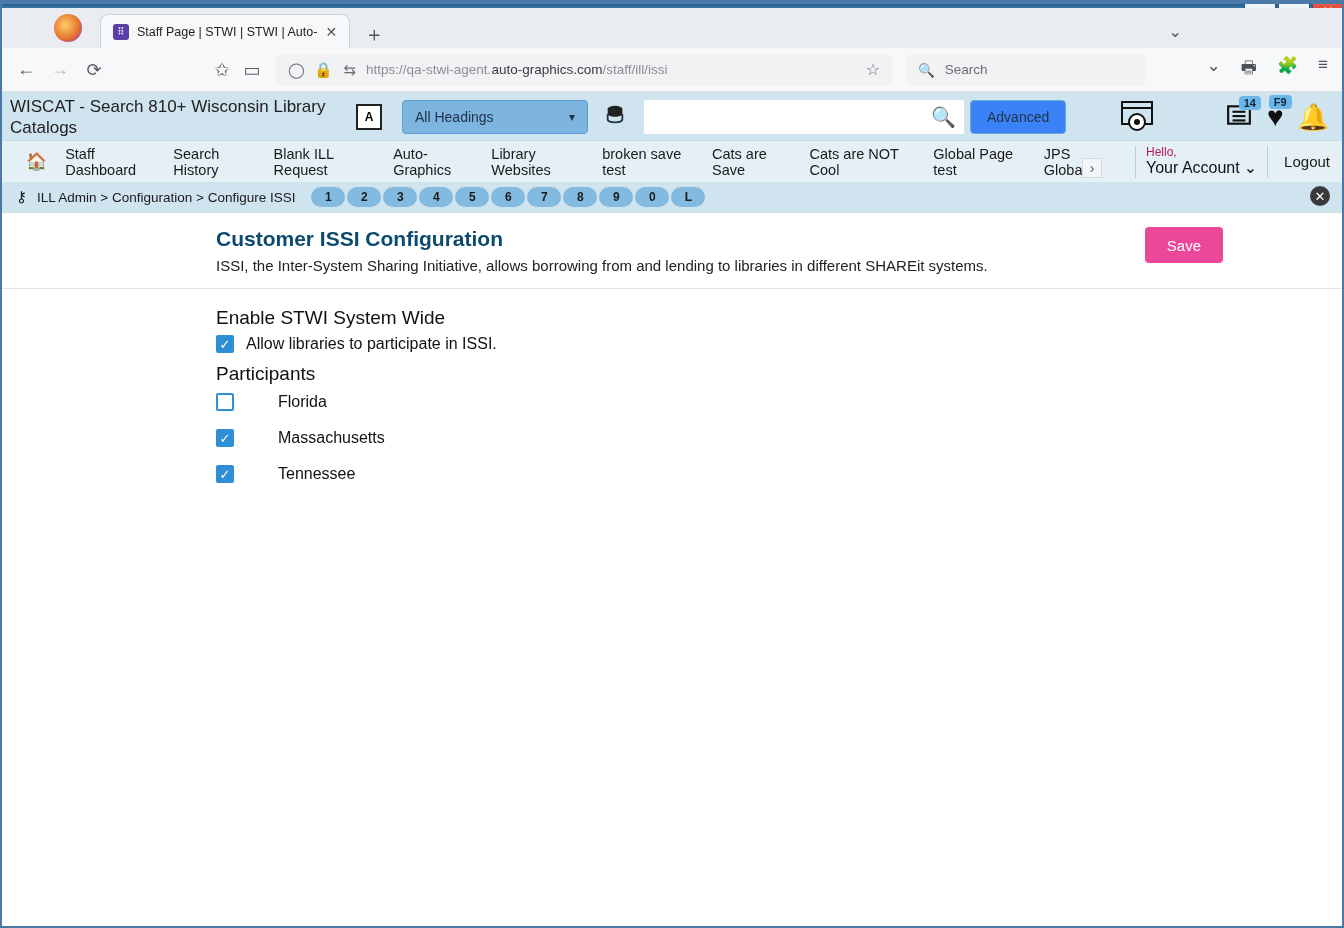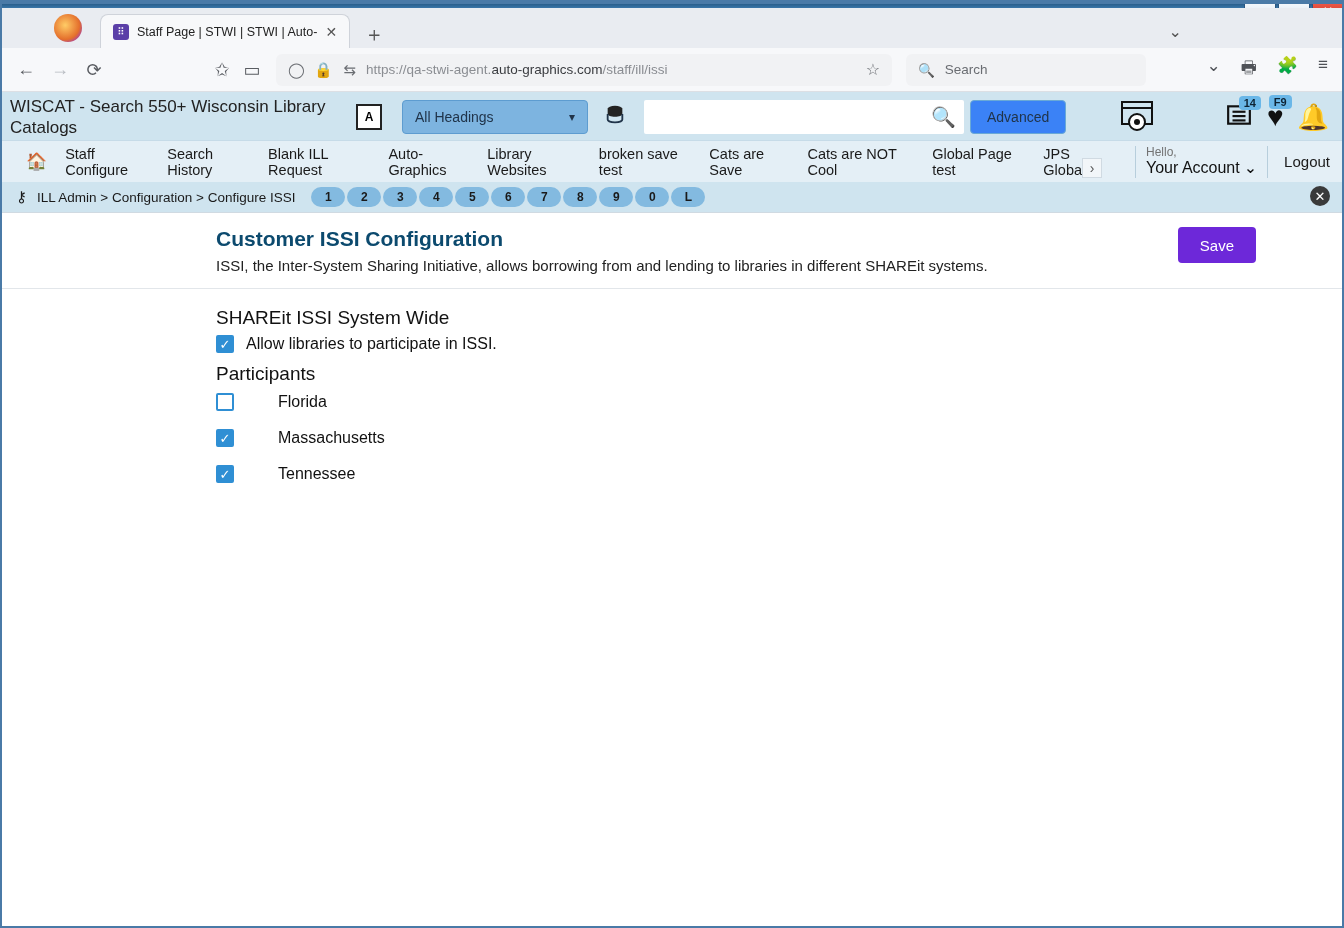--- a/index.html
+++ b/index.html
@@ -53,39 +53,39 @@
   .list-badge{ position:relative;}
   .list-badge .cnt, .heart-badge .cnt{ position:absolute; top:-6px; right:-8px; background:#6ab7e8; color:#0d2334; font-size:11px; font-weight:700; border-radius:4px; padding:1px 5px;}
   .heart{ font-size:28px; color:#111;}
   .bell{ font-size:26px; color:#444;}
 
   .nav2{ height:42px; display:flex; align-items:center; padding:0 12px 0 24px; background:#e4eff6; font-size:14.5px; color:#1a1a1a; position:relative; border-top:1px solid #c6dbe8;}
   .nav2 .home{ font-size:17px; margin-right:18px;}
   .nav2 .lnk{ margin-right:20px; cursor:pointer;}
   .nav2 .overflow-caret{ position:absolute; right:240px; bottom:4px; background:#f2f6f9; width:20px;height:20px; display:flex;align-items:center;justify-content:center; font-size:14px; color:#555; border:1px solid #d0dae2; }
   .nav2 .sep{ width:1px; height:32px; background:#b7cedc; margin:0 10px;}
-  .hello{ font-size:12px; color:#737373;}
+  .hello{ font-size:12px; color:#be185d;}
   .acct{ font-size:16px; color:#111; display:flex; align-items:center; gap:4px;}
   .logout{ font-size:15px; color:#1a1a1a; margin-left:6px;}
   .nav2-left{ display:flex; align-items:center; overflow:hidden; flex:1; min-width:0;}
 
   
   .bc-bar{ height:30px; background:#cfe4ef; display:flex; align-items:center; padding:0 14px; font-size:13.5px; color:#1a1a1a; position:relative;}
   .bc-bar .key{ font-size:15px; margin-right:10px;}
   .pager{ display:flex; gap:2px; margin-left:16px;}
   .pg{ width:34px; height:20px; border-radius:10px; background:#83bae0; display:flex; align-items:center; justify-content:center; font-size:12px; font-weight:700; color:#1a1a1a;}
   .bc-close{ position:absolute; right:12px; top:4px; width:20px;height:20px;border-radius:50%;background:#3a3a3a;color:#fff;display:flex;align-items:center;justify-content:center;font-size:13px;}
 
   
   .content{ background:#fff; padding:14px 0 0 0; border-top:1px solid #d0dae2;}
   .inner{ padding:0 0 0 214px; width:100%;}
   .titlebar-row{ display:flex; align-items:flex-start;}
   h2{ font-size:21px; font-weight:700; color:#0c4a6e; margin-bottom:6px;}
   .sub{ font-size:15px; color:#222; max-width:780px;}
-  .save-btn{ margin-left:auto; margin-right:86px; background:#6d28d9; color:#fff; border:none; border-radius:4px; height:36px; padding:0 22px; font-size:15px;}
+  .save-btn{ margin-left:auto; margin-right:119px; background:#ec4899; color:#fff; border:none; border-radius:4px; height:36px; padding:0 22px; font-size:15px;}
   hr.sep-line{ border:none; border-top:1px solid #e2e6ea; margin:14px 0 0 0;}
   .body-area{ padding:18px 0 0 214px;}
   h3{ font-size:19px; font-weight:500; color:#111; margin-bottom:6px;}
   .chk-row{ display:flex; align-items:center; gap:12px; font-size:16px; color:#111; margin:4px 0 10px 0;}
   .chk{ width:18px;height:18px; border:2px solid #2f8fd4; border-radius:2px; display:flex;align-items:center;justify-content:center; font-size:13px; color:#fff;}
   .chk.on{ background:#2f8fd4;}
   .chk.off{ background:#fff;}
   .participants .chk-row{ margin:8px 0 18px 0;gap:44px;}
 
   .svg-icon{width:22px;height:22px;fill:#222;}
@@ -139,21 +139,21 @@
   <div class="right-icons">
     <span>⌄</span>
     <span>🖶</span>
     <span>🧩</span>
     <span>≡</span>
   </div>
 </div>
 
 <div class="page">
   <div class="brand-row">
-    <div class="brand-title">WISCAT - Search 550+ Wisconsin Library Catalogs</div>
+    <div class="brand-title">WISCAT - Search 810+ Wisconsin Library Catalogs</div>
     <div class="lang-icon">A</div>
     <div class="headings-sel">
       <span>All Headings</span>
       <span class="cv">▾</span>
     </div>
     <span class="db-icon">
       <svg class="svg-icon" viewBox="0 0 24 24">
           <ellipse cx="12" cy="5" rx="8" ry="3"></ellipse>
           <path d="M4 5v6c0 1.7 3.6 3 8 3s8-1.3 8-3V5"></path>
           <path d="M4 11v6c0 1.7 3.6 3 8 3s8-1.3 8-3v-6" fill="none" stroke="#20344a" stroke-width="2"></path>
@@ -185,21 +185,21 @@
         <span class="heart">♥</span>
         <span class="cnt">F9</span>
       </span>
       <span class="bell">🔔</span>
     </div>
   </div>
 
   <div class="nav2">
     <div class="nav2-left">
       <span class="home">🏠</span>
-      <span class="lnk">Staff Configure</span>
+      <span class="lnk">Staff Dashboard</span>
       <span class="lnk">Search History</span>
       <span class="lnk">Blank ILL Request</span>
       <span class="lnk">Auto-Graphics</span>
       <span class="lnk">Library Websites</span>
       <span class="lnk">broken save test</span>
       <span class="lnk">Cats are Save</span>
       <span class="lnk">Cats are NOT Cool</span>
       <span class="lnk">Global Page test</span>
       <span class="lnk">JPS Global</span>
     </div>
@@ -245,21 +245,21 @@
     <div class="titlebar-row">
       <div>
         <h2>Customer ISSI Configuration</h2>
         <div class="sub">ISSI, the Inter-System Sharing Initiative, allows borrowing from and lending to libraries in different SHAREit systems.</div>
       </div>
       <button class="save-btn">Save</button>
     </div>
   </div>
   <hr class="sep-line">
   <div class="body-area">
-    <h3>SHAREit ISSI System Wide</h3>
+    <h3>Enable STWI System Wide</h3>
     <div class="chk-row">
       <span class="chk on">✓</span>
       <span>Allow libraries to participate in ISSI.</span>
     </div>
     <h3>Participants</h3>
     <div class="participants">
       <div class="chk-row">
         <span class="chk off"></span>
         <span>Florida</span>
       </div>

